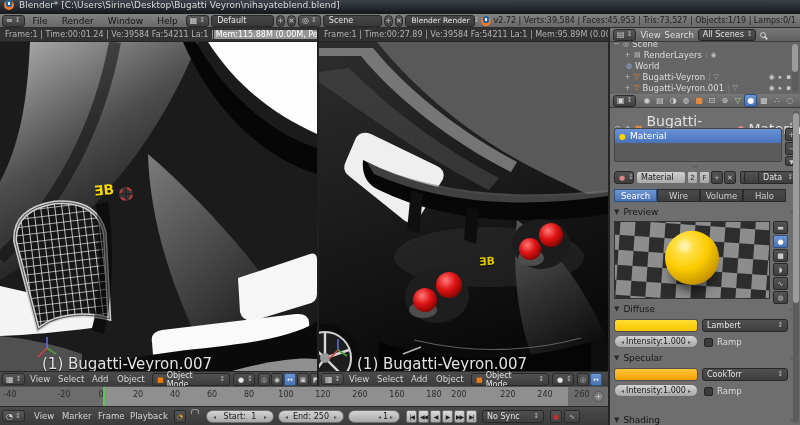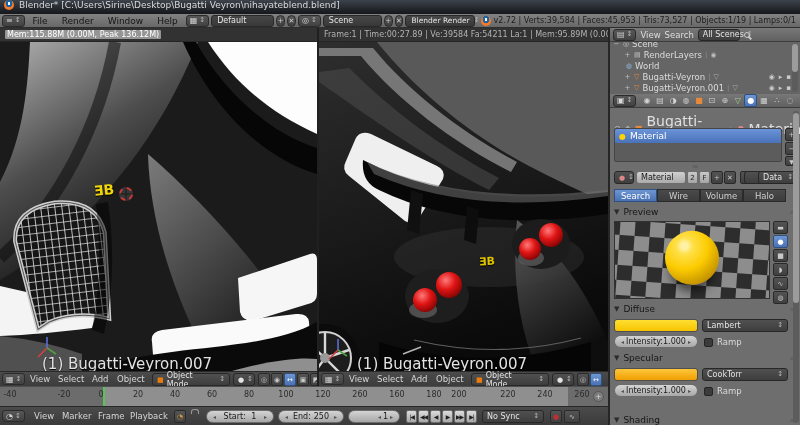--- a/index.html
+++ b/index.html
@@ -146,20 +146,21 @@
   <span class="combo" style="width:70px;font-size:7.5px">
     <span>Blender Render</span>
     <span class="arr" style="margin-left:auto">↕</span>
   </span>
   <span class="blogo" style="margin-left:4px"></span>
   <span class="stats">v2.72 | Verts:39,584 | Faces:45,953 | Tris:73,527 | Objects:1/19 | Lamps:0/1 | Mem:109.89M | Bugatti-Veyron.0</span>
 </div>
 
 <div class="vp" id="vp1" style="left:0;width:317px;height:358px">
   <div class="vph" style="width:317px">
+    <span>Frame:1 | Time:00:01.24 | Ve:39584 Fa:54211 La:1 | </span>
     <span class="hl">Mem:115.88M (0.00M, Peak 136.12M)</span>
   </div>
   <div class="vpc" style="width:317px;height:329px">
     <svg width="317" height="329" viewBox="0 0 317 329">
       <defs>
         <linearGradient id="lg1" x1="0.15" y1="0" x2="0.6" y2="0.85">
           <stop offset="0" stop-color="#a4a4a4"></stop>
             <stop offset="0.5" stop-color="#4e4e4e"></stop>
             <stop offset="1" stop-color="#161616"></stop>
         </linearGradient>
@@ -375,21 +376,21 @@
 
 <div id="rightcol" class="abs">
 
   <div class="paneh" style="top:0">
     <span class="ebtn">
       <span>▤</span>
       <span class="arr">↕</span>
     </span>
     <span>View</span>
     <span>Search</span>
-    <span class="dd" style="width:42px;height:12px">
+    <span class="dd" style="width:58px;height:12px">
       <span>All Scenes</span>
       <span class="arr" style="margin-left:auto">↕</span>
     </span>
     <span class="mag"></span>
   </div>
 
   <div id="outbody">
     <div class="orow" style="padding-left:3px;margin-top:-3px">
       <span class="oexp">−</span>
       <span class="oico" style="color:#c8c8c8">◎</span>

